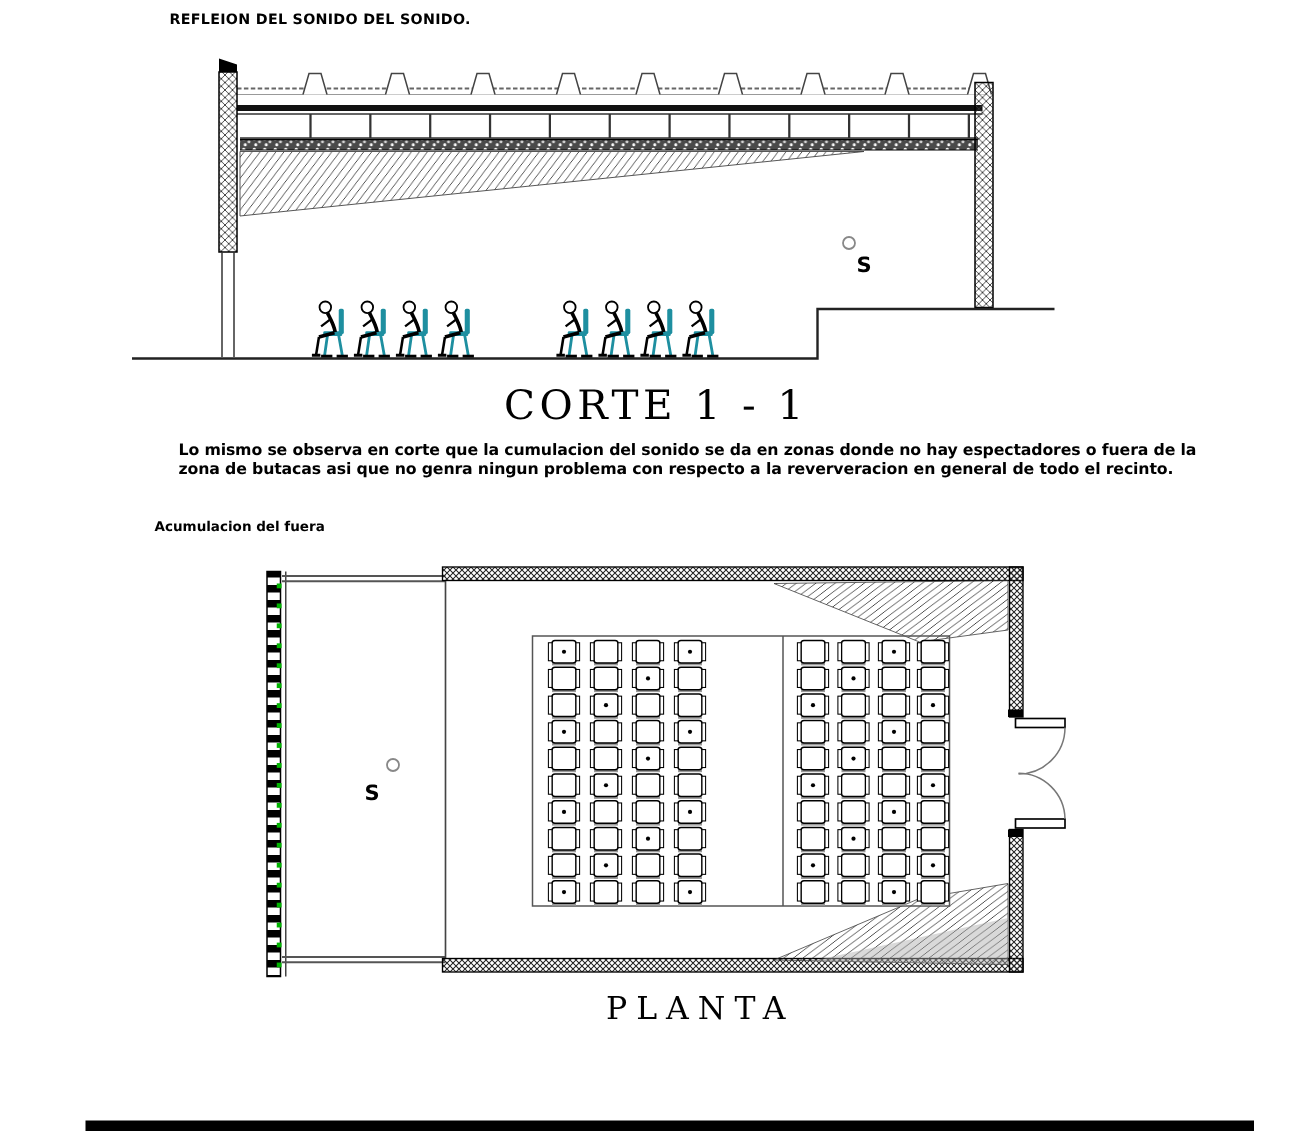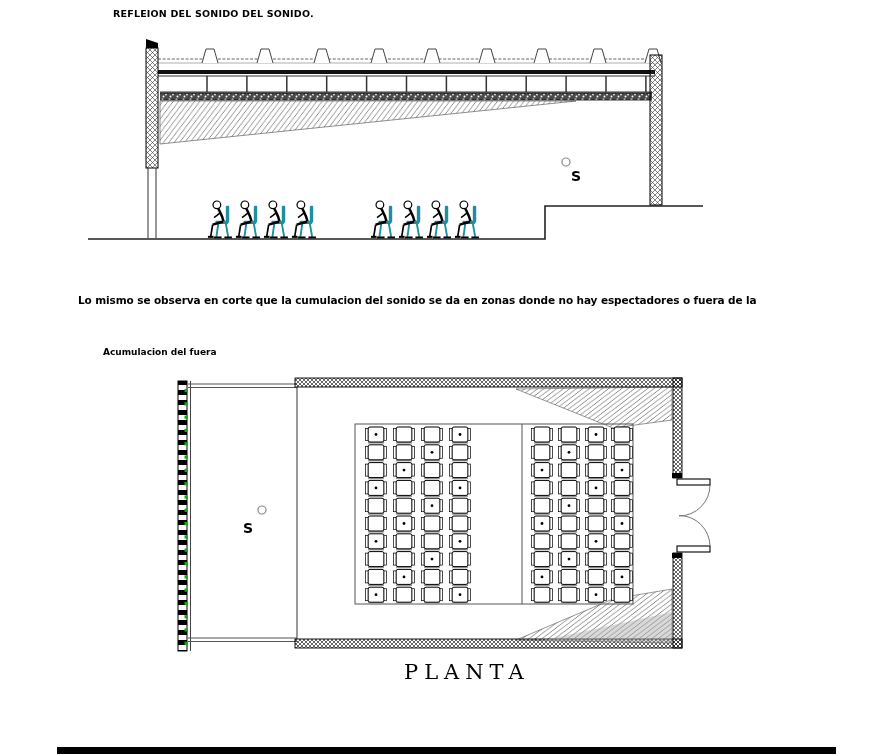--- a/index.html
+++ b/index.html
@@ -1,21 +1,21 @@
 <!DOCTYPE html>
 <html><head>
 <meta charset="utf-8">
 <style>
   html,body{margin:0;padding:0;background:#ffffff;}
   #canvas{position:relative;width:836px;height:755px;background:#fff;overflow:hidden;
           font-family:"DejaVu Sans", sans-serif;color:#000;}
   .abs{position:absolute;}
   .note{font-size:9.5px;font-weight:bold;letter-spacing:.2px;white-space:nowrap;}
   .para{font-size:10.5px;font-weight:bold;line-height:12.5px;letter-spacing:-.1px;}
-  .para div{white-space:nowrap;}
+  .para div{white-space:nowrap;margin-left:41px;}
   .big-title{font-size:27px;letter-spacing:3px;white-space:nowrap;font-family:"DejaVu Serif", serif;}
   .annot{font-size:9px;font-weight:bold;white-space:nowrap;}
   svg{position:absolute;overflow:visible;}
   svg text{font-family:"DejaVu Sans", sans-serif;font-weight:bold;}
   .chair{fill:var(--chair-color,#1e8fa0);}
   .chair-stroke{stroke:var(--chair-color,#1e8fa0);}
   #bottom-bar{background:#000;}
 </style>
 </head>
 <body style="--chair-color: #1e8fa0;">
@@ -127,23 +127,25 @@
         <use href="#figSeated" x="235" y="197" width="32" height="43"></use>
         <use href="#figSeated" x="263" y="197" width="32" height="43"></use>
         <use href="#figSeated" x="291" y="197" width="32" height="43"></use>
         <use href="#figSeated" x="370" y="197" width="32" height="43"></use>
         <use href="#figSeated" x="398" y="197" width="32" height="43"></use>
         <use href="#figSeated" x="426" y="197" width="32" height="43"></use>
         <use href="#figSeated" x="454" y="197" width="32" height="43"></use>
       </g>
   </svg>
 
+  <div class="abs big-title" style="left:336px;top:255px;">CORTE 1 - 1</div>
 
   <div class="abs para" style="left:78px;top:294px;">
     <div>Lo mismo se observa en corte que la cumulacion del sonido se da en zonas donde no hay espectadores o fuera de la</div>
+    <div>zona de butacas asi que no genra ningun problema con respecto a la reververacion en general de todo el recinto.</div>
   </div>
 
   <div class="abs annot" style="left:103px;top:347px;">Acumulacion del fuera</div>
 
   <svg id="planta-svg" style="left:170px;top:370px;" width="548" height="288" viewBox="170 370 548 288">
 
     <g>
       <rect x="178" y="381" width="9" height="270" fill="url(#ladder)" stroke="#000" stroke-width="1"></rect>
       <g id="green-ticks">
           <rect x="184.5" y="389" width="3.2" height="3.2" fill="#00b400"></rect>

